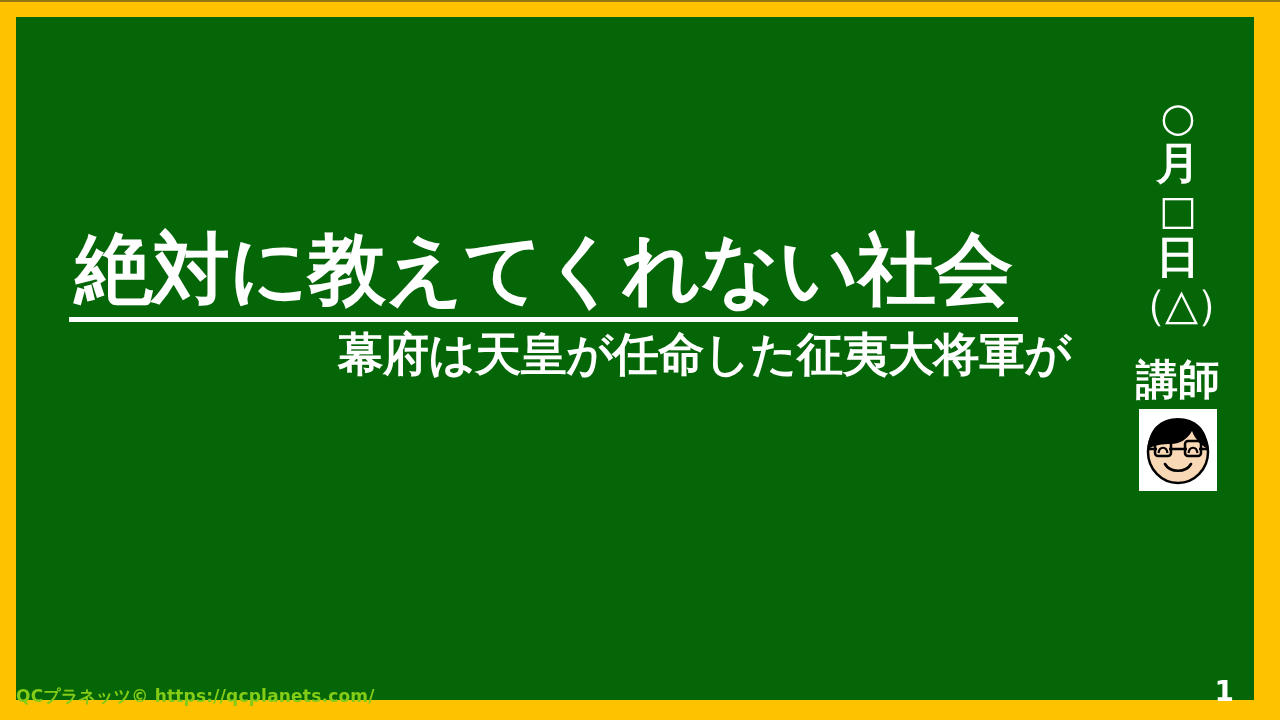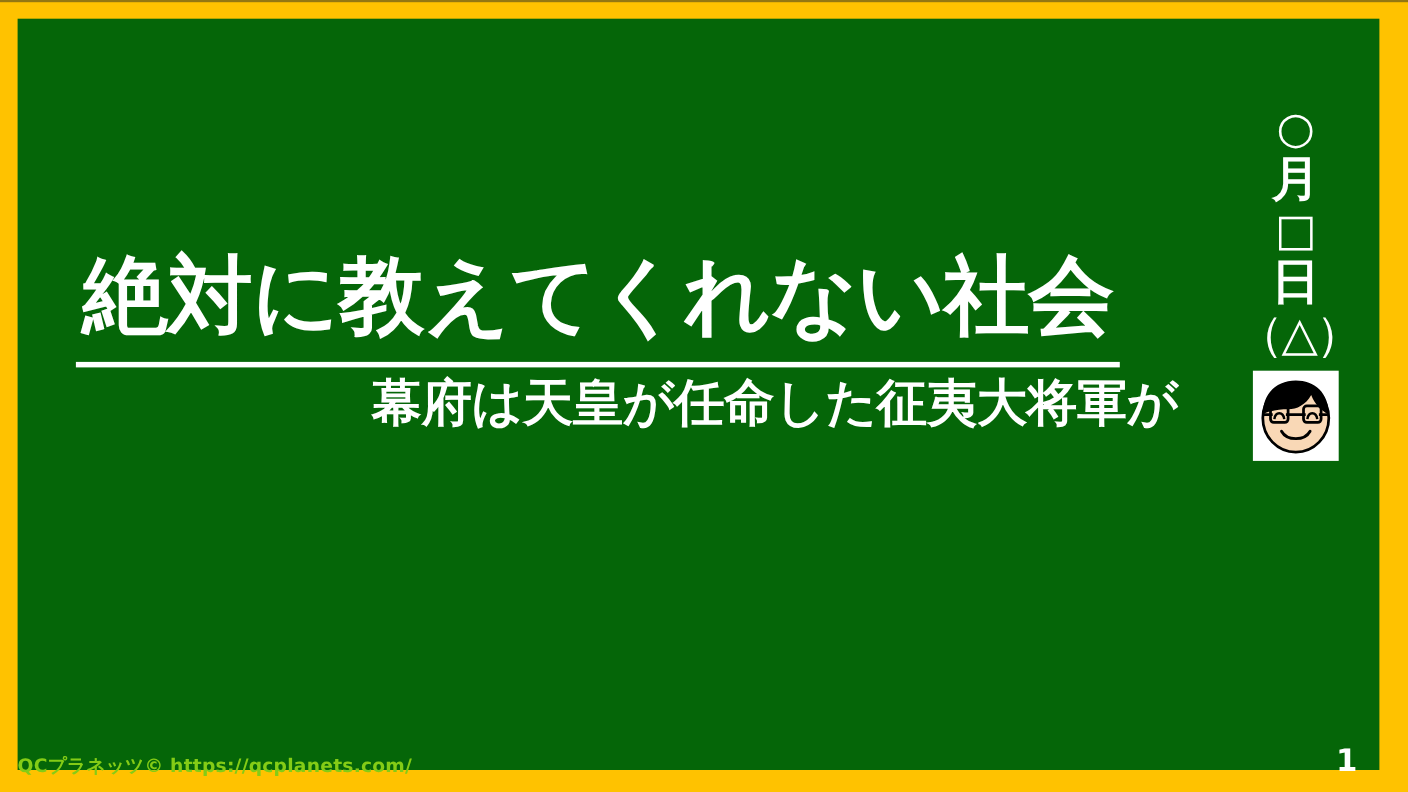--- a/index.html
+++ b/index.html
@@ -42,21 +42,21 @@
     color: #ffffff;
   }
   .main-title {
     display: inline-block;
     font-size: 78px;
     line-height: 0.96;
     font-weight: 700;
     letter-spacing: -1px;
     white-space: nowrap;
     border-bottom: 5px solid #ffffff;
-    padding: 0 6px 22px 6px;
+    padding: 0 6px 10px 6px;
     margin: 0;
   }
   .sub-title {
     margin: 6px 0 0 0;
     font-size: 46px;
     line-height: 1.16;
     font-weight: 700;
     letter-spacing: -0.5px;
     white-space: nowrap;
   }
@@ -135,20 +135,21 @@
     <div class="sidebar">
 
       <div class="date-stack">
         <span class="date-char sym">○</span>
         <span class="date-char">月</span>
         <span class="date-char sym">□</span>
         <span class="date-char">日</span>
         <span class="date-char paren">（△）</span>
       </div>
 
+      <div class="lecturer-label">講師</div>
 
       <div class="avatar">
         <span>
           <svg width="78" height="82" viewBox="0 0 78 82" xmlns="http://www.w3.org/2000/svg">
 
             <ellipse cx="39" cy="43" rx="30" ry="31" fill="#f9d8b6" stroke="#000000" stroke-width="2.5"></ellipse>
 
             <path d="M9 40 C9 20 22 9 39 9 C56 9 69 20 69 40 C62 36 56 30 53 22 C48 31 40 35 32 35 C24 35 15 36 9 40 Z" fill="#000000"></path>
 
             <path d="M30 40 L48 40" stroke="#000000" stroke-width="2.5" fill="none"></path>

